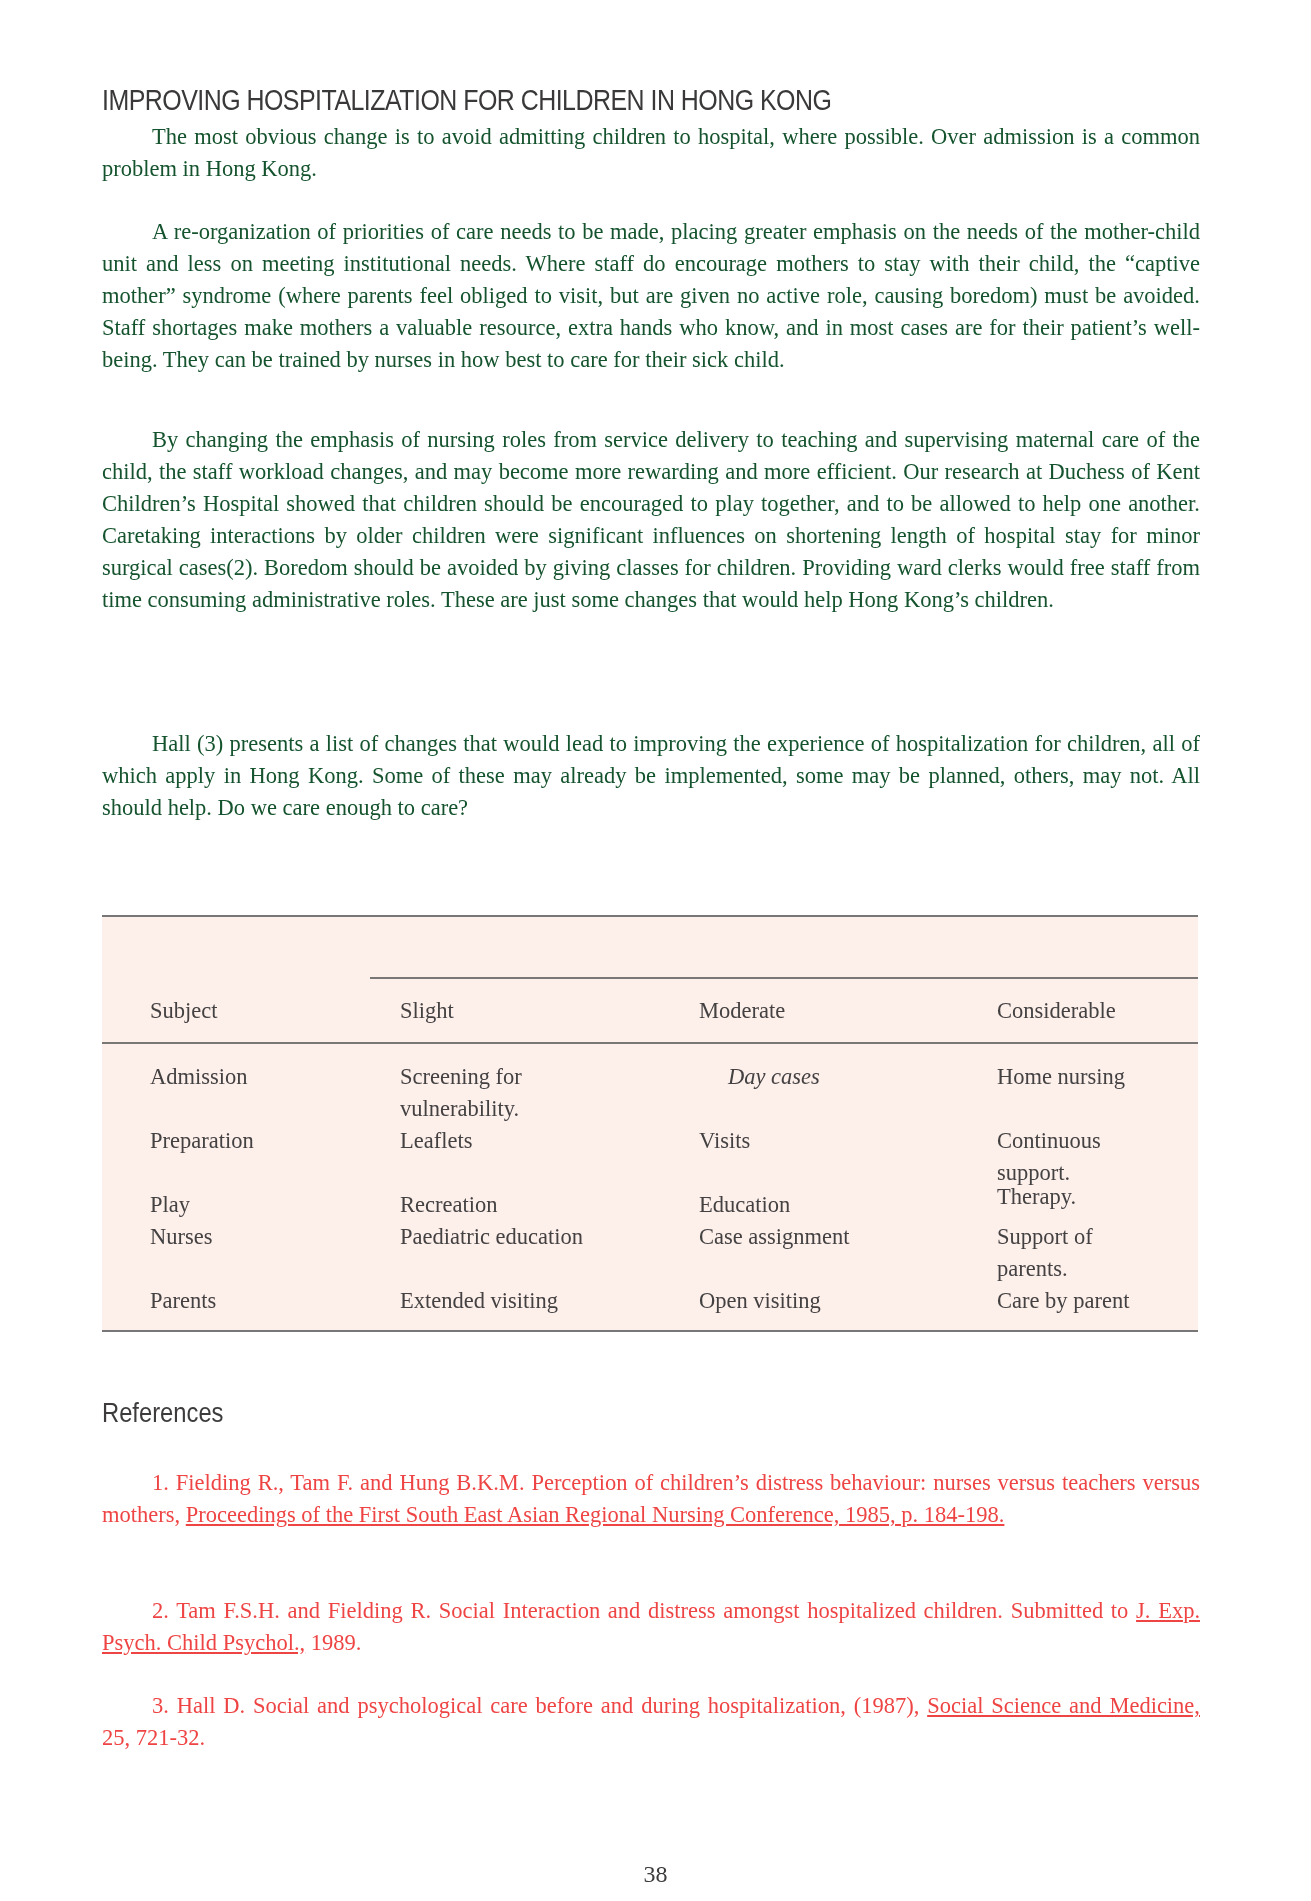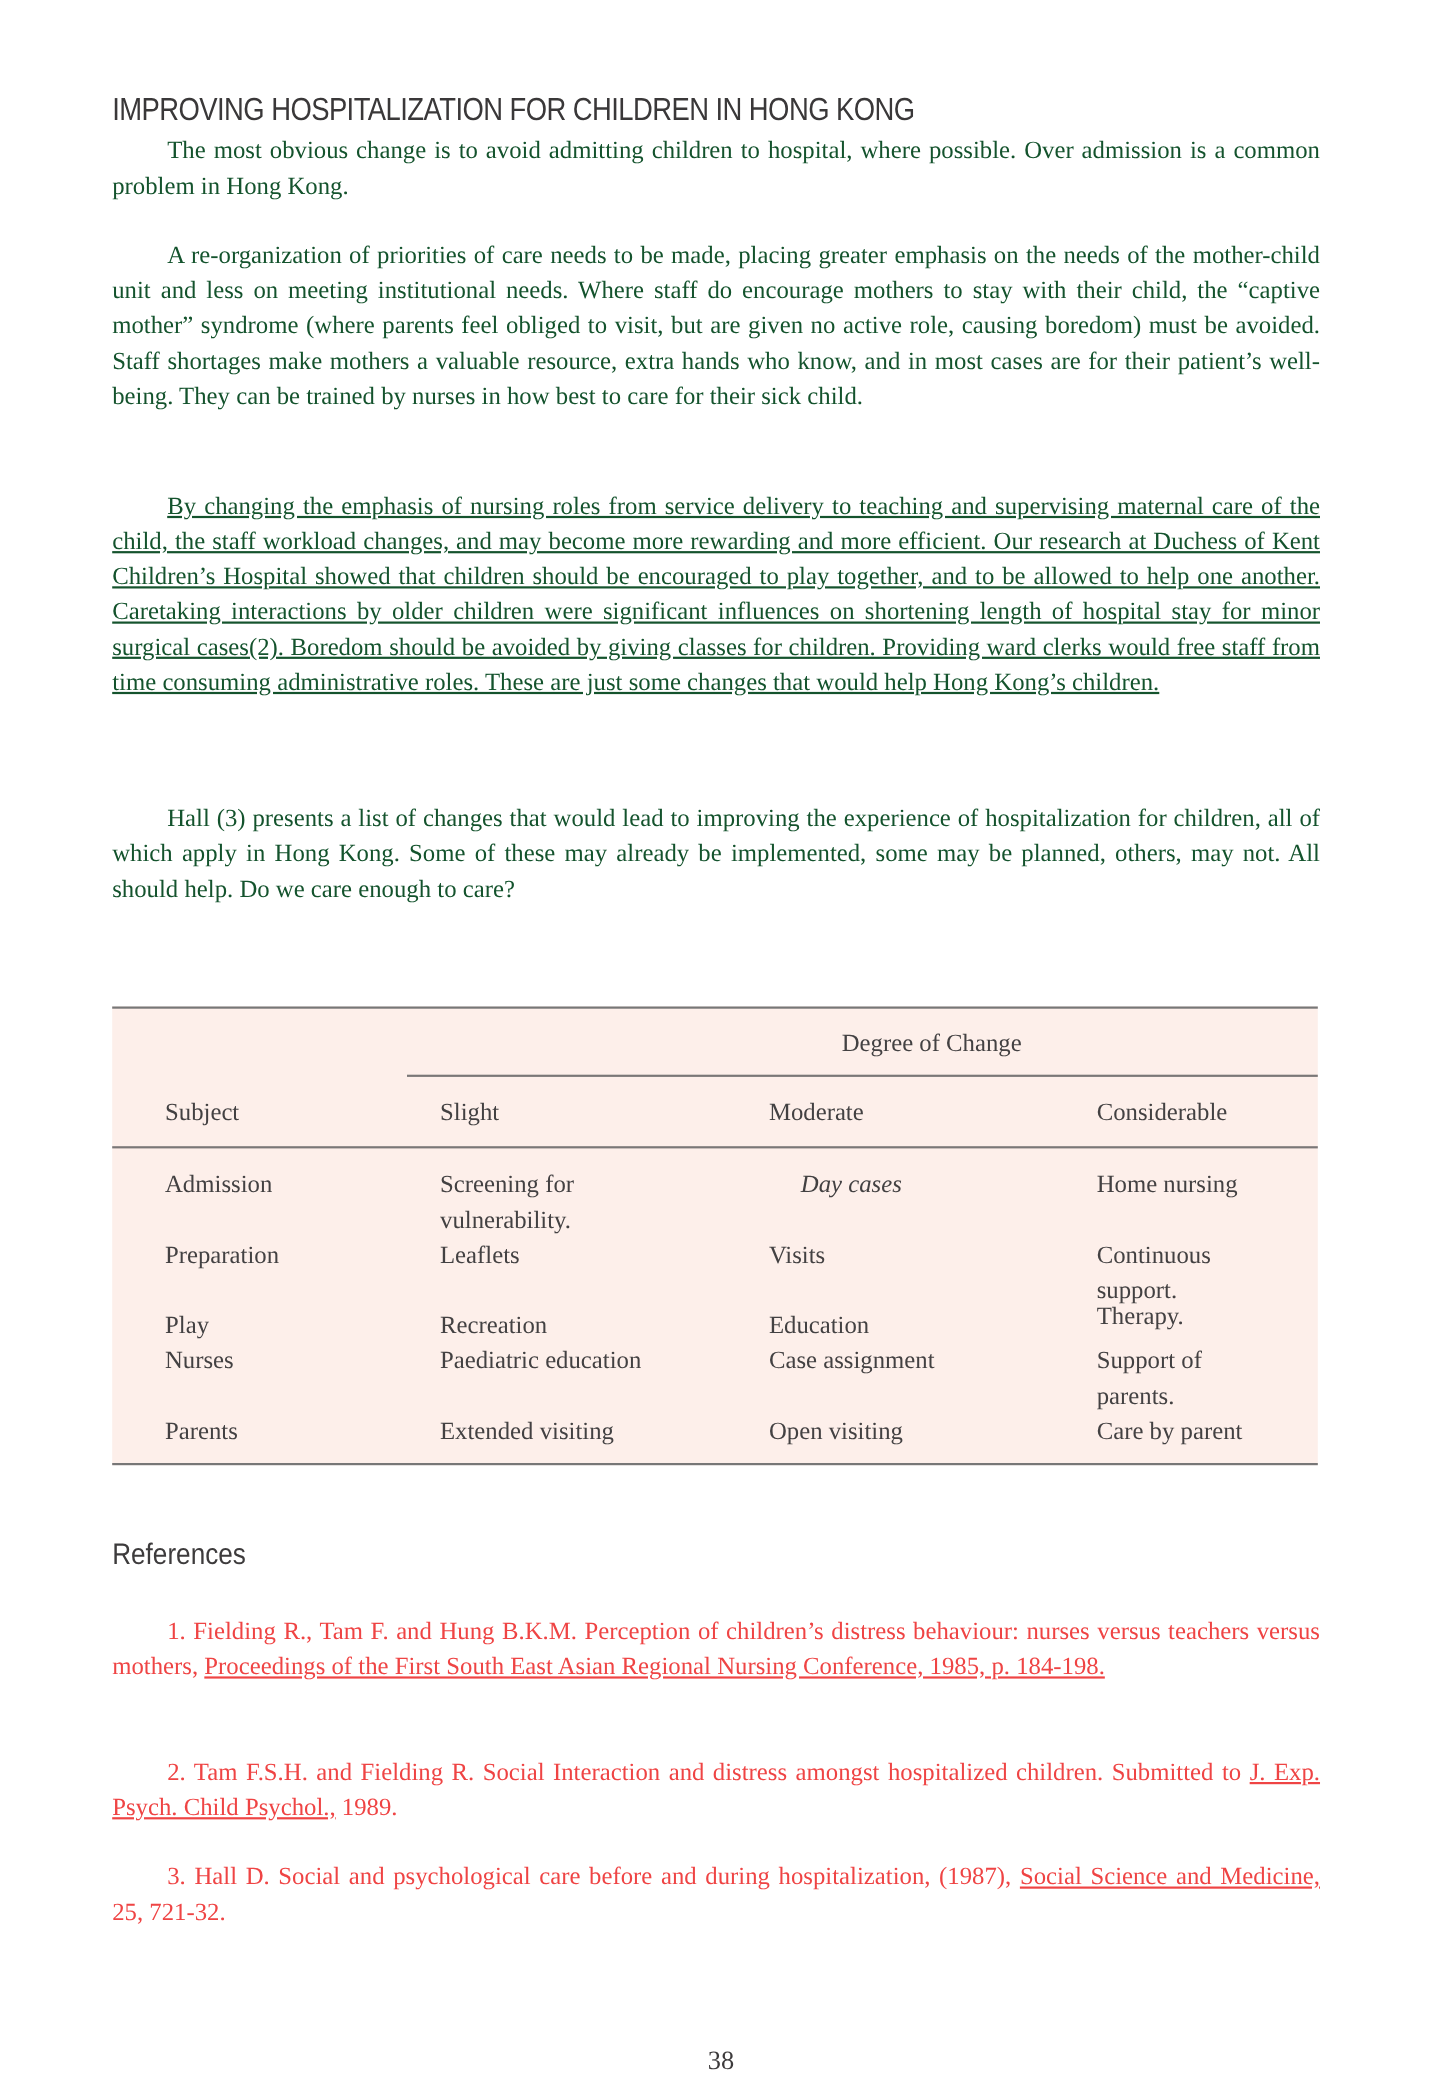--- a/index.html
+++ b/index.html
@@ -12,21 +12,21 @@
     position: absolute; left: 102px; top: 84px; font-family: "Liberation Sans", sans-serif;
     font-size: 29px; letter-spacing: -0.6px; transform: scaleX(0.86); transform-origin: left top;
     white-space: nowrap; color: #3a3839;
   }
   .para {
     position: absolute; left: 102px; width: 1098px; font-size: 22.5px; line-height: 32px;
     text-align: justify; text-indent: 50px; color: #14532d;
   }
   .p1 { top: 121px; }
   .p2 { top: 216px; }
-  .p3 { top: 444px; text-decoration: underline; }
+  .p3 { top: 424px; }
   .p4 { top: 728px; }
   .table-box {
     position: absolute; left: 102px; top: 915px; width: 1096px; height: 413px;
     background: #fdefea; border-top: 2px solid #777; border-bottom: 2px solid #777;
   }
   .hline { position: absolute; height: 2px; background: #7a7777; }
   .cell { position: absolute; font-size: 22.5px; line-height: 32px; white-space: nowrap; color: #434142; }
   .refs-heading {
     position: absolute; left: 102px; top: 1398px; font-family: "Liberation Sans", sans-serif;
     font-size: 27px; transform: scaleX(0.88); transform-origin: left top; color: #3d3b3c;
@@ -43,21 +43,20 @@
 
 <div class="page">
   <div class="title">IMPROVING HOSPITALIZATION FOR CHILDREN IN HONG KONG</div>
 
   <p class="para p1" style="margin:0">The most obvious change is to avoid admitting children to hospital, where possible. Over admission is a common problem in Hong Kong.</p>
   <p class="para p2" style="margin:0">A re-organization of priorities of care needs to be made, placing greater emphasis on the needs of the mother-child unit and less on meeting institutional needs. Where staff do encourage mothers to stay with their child, the “captive mother” syndrome (where parents feel obliged to visit, but are given no active role, causing boredom) must be avoided. Staff shortages make mothers a valuable resource, extra hands who know, and in most cases are for their patient’s well-being. They can be trained by nurses in how best to care for their sick child.</p>
   <p class="para p3" style="margin:0">By changing the emphasis of nursing roles from service delivery to teaching and supervising maternal care of the child, the staff workload changes, and may become more rewarding and more efficient. Our research at Duchess of Kent Children’s Hospital showed that children should be encouraged to play together, and to be allowed to help one another. Caretaking interactions by older children were significant influences on shortening length of hospital stay for minor surgical cases(2). Boredom should be avoided by giving classes for children. Providing ward clerks would free staff from time consuming administrative roles. These are just some changes that would help Hong Kong’s children.</p>
   <p class="para p4" style="margin:0">Hall (3) presents a list of changes that would lead to improving the experience of hospitalization for children, all of which apply in Hong Kong. Some of these may already be implemented, some may be planned, others, may not. All should help. Do we care enough to care?</p>
 
   <div class="table-box">
-    <div class="cell" style="left:390px; top:15px; width:710px; text-align:center;">Degree of Change</div>
     <div class="hline" style="left:268px; top:60px; width:828px;"></div>
     <div class="cell" style="left:48px; top:78px;">Subject</div>
     <div class="cell" style="left:298px; top:78px;">Slight</div>
     <div class="cell" style="left:597px; top:78px;">Moderate</div>
     <div class="cell" style="left:895px; top:78px;">Considerable</div>
     <div class="hline" style="left:0; top:125px; width:1096px;"></div>
     <div id="table-body">
         <div class="cell" style="left: 48px; top: 144px;">Admission</div>
         <div class="cell" style="left: 298px; top: 144px;">Screening for</div>
         <div class="cell" style="left: 298px; top: 176px;">vulnerability.</div>

